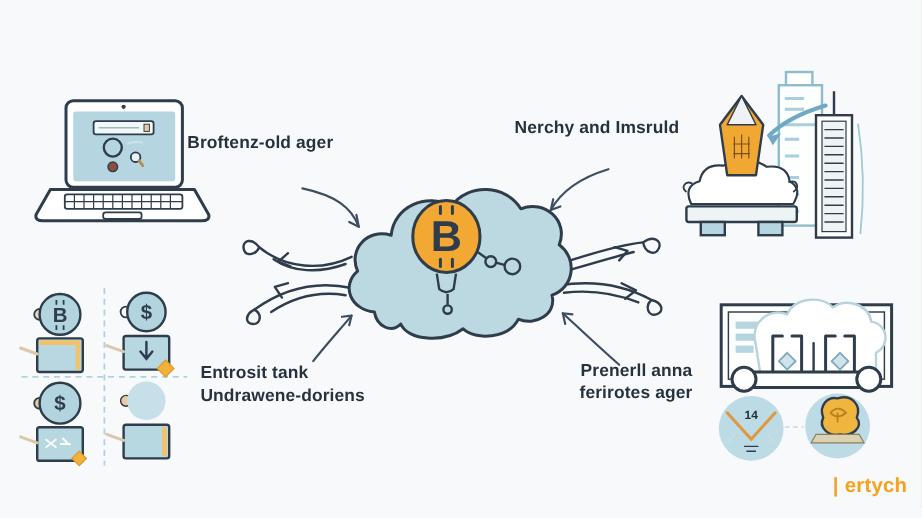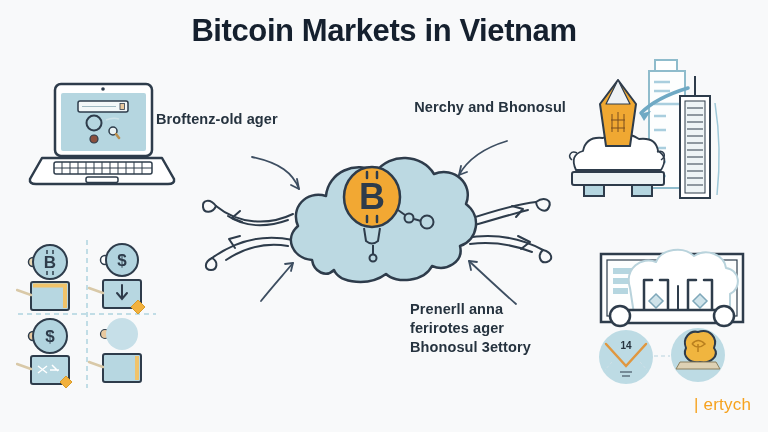--- a/index.html
+++ b/index.html
@@ -14,33 +14,32 @@
     letter-spacing:-0.4px;color:#15202e;
   }
   .label{
     position:absolute;font-weight:bold;font-size:14.5px;line-height:1.32;
     color:#26333f;letter-spacing:0.1px;
   }
   .label span{display:block;}
   .lbl-tl{left:156px;top:110px;text-align:center;}
   .lbl-tr{left:410px;top:98px;width:156px;text-align:right;}
   .lbl-bl{left:167px;top:302px;text-align:left;}
-  .lbl-br{left:410px;top:300px;width:157px;text-align:left;}
+  .lbl-br{left:420px;top:300px;width:157px;text-align:right;}
   .watermark{
     position:absolute;left:694px;top:395px;white-space:nowrap;
-    color:#f6a21e;font-weight:normal;font-size:17px;letter-spacing:0.2px;
+    color:#f6a21e;font-weight:bold;font-size:17px;letter-spacing:0.2px;
   }
   svg{display:block;}
 </style>
 </head>
 <body>
 
 <div class="canvas">
 
-  <h1 class="title">Bitcoin Markets in Vietnam</h1>
 
   <svg class="abs" style="left:0;top:0" width="768" height="432" viewBox="0 0 768 432">
     <g stroke="#3d4e61" stroke-width="1.8" fill="none" stroke-linecap="round">
       <g>
         <path d="M252 157 C280 163 293 173 299 189"></path>
         <path d="M299 189 L291 185 M299 189 L297 179"></path>
       </g>
       <g>
         <path d="M507 141 C487 147 469 157 459 175"></path>
         <path d="M459 175 L461 166 M459 175 L467 172"></path>
@@ -239,25 +238,28 @@
       <path d="M98 100 q6 -7 13 0 q-7 6 -13 0 M104 100 v8" stroke="#b97f1e" stroke-width="1.5" fill="none"></path>
       <path d="M86 118 h36 l4 7 h-44 z" fill="#ddd1b4" stroke="#8a7f5f" stroke-width="1"></path>
     </g>
   </svg>
 
   <div class="label lbl-tl">
     <span>Broftenz-old ager</span>
   </div>
 
   <div class="label lbl-tr">
-    <span>Nerchy and Bhonosul</span>
-  </div>
-
+    <span>Nerchy and Imsruld</span>
+  </div>
+
+  <div class="label lbl-bl">
+    <span>Entrosit tank</span>
+    <span>Undrawene-doriens</span>
+  </div>
 
   <div class="label lbl-br">
     <span>Prenerll anna</span>
     <span>ferirotes ager</span>
-    <span>Bhonosul 3ettory</span>
   </div>
 
   <div class="watermark">| ertych</div>
 
 </div>
 
 </body></html>

